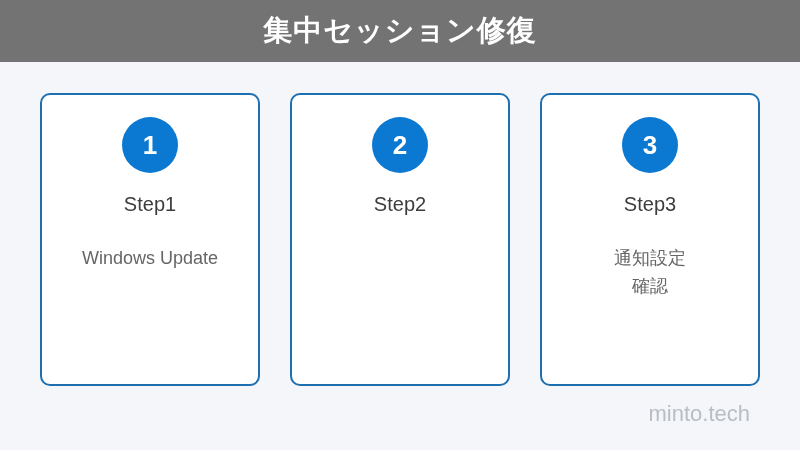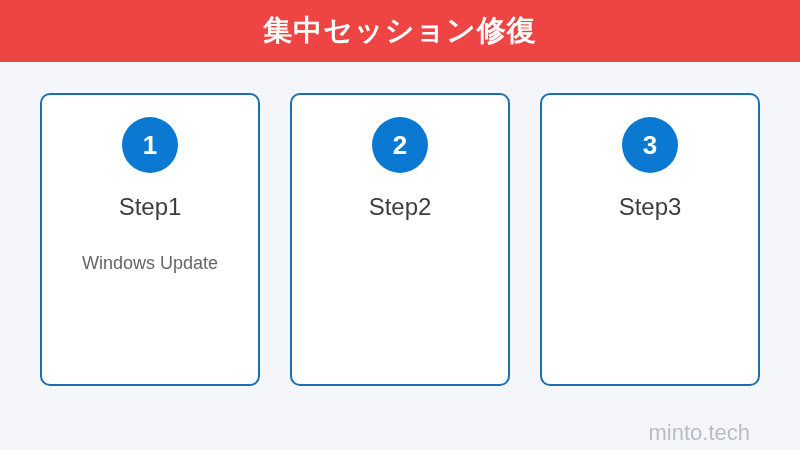--- a/index.html
+++ b/index.html
@@ -5,21 +5,21 @@
   * { margin: 0; padding: 0; box-sizing: border-box; }
   html, body {
     width: 800px; height: 450px;
     overflow: hidden;
     font-family: "Liberation Sans", "DejaVu Sans", sans-serif;
     background: #f4f6f9;
     position: relative;
   }
   .header {
     width: 800px; height: 62px;
-    background: #ef4444;
+    background: #737373;
     display: flex; align-items: center; justify-content: center;
   }
   .header-title {
     color: #ffffff;
     font-size: 29px;
     font-weight: bold;
     letter-spacing: 1px;
   }
   .cards {
     display: flex;
@@ -43,35 +43,35 @@
     background: #0b79d2;
     display: flex; align-items: center; justify-content: center;
   }
   .num-circle span {
     color: #ffffff;
     font-size: 26px;
     font-weight: bold;
   }
   .step-label {
     margin-top: 20px;
-    font-size: 24px;
+    font-size: 20px;
     font-weight: 500;
     color: #3d3d3d;
   }
   .step-desc {
     margin-top: 28px;
     font-size: 18px;
     line-height: 28px;
     color: #666666;
     text-align: center;
   }
   .brand {
     position: absolute;
     right: 50px;
-    bottom: 4px;
+    bottom: 23px;
     font-size: 22px;
     color: #b9bdc4;
   }
 </style>
 </head>
 <body>
 
 <div class="header">
   <div class="header-title">集中セッション修復</div>
 </div>
@@ -95,17 +95,21 @@
     <div class="step-label">Step2</div>
     <div class="step-desc">
     </div>
   </div>
 
   <div class="card">
     <div class="num-circle">
       <span>3</span>
     </div>
     <div class="step-label">Step3</div>
+    <div class="step-desc">
+      <div>通知設定</div>
+      <div>確認</div>
+    </div>
   </div>
 
 </div>
 
 <div class="brand">minto.tech</div>
 
 </body></html>

